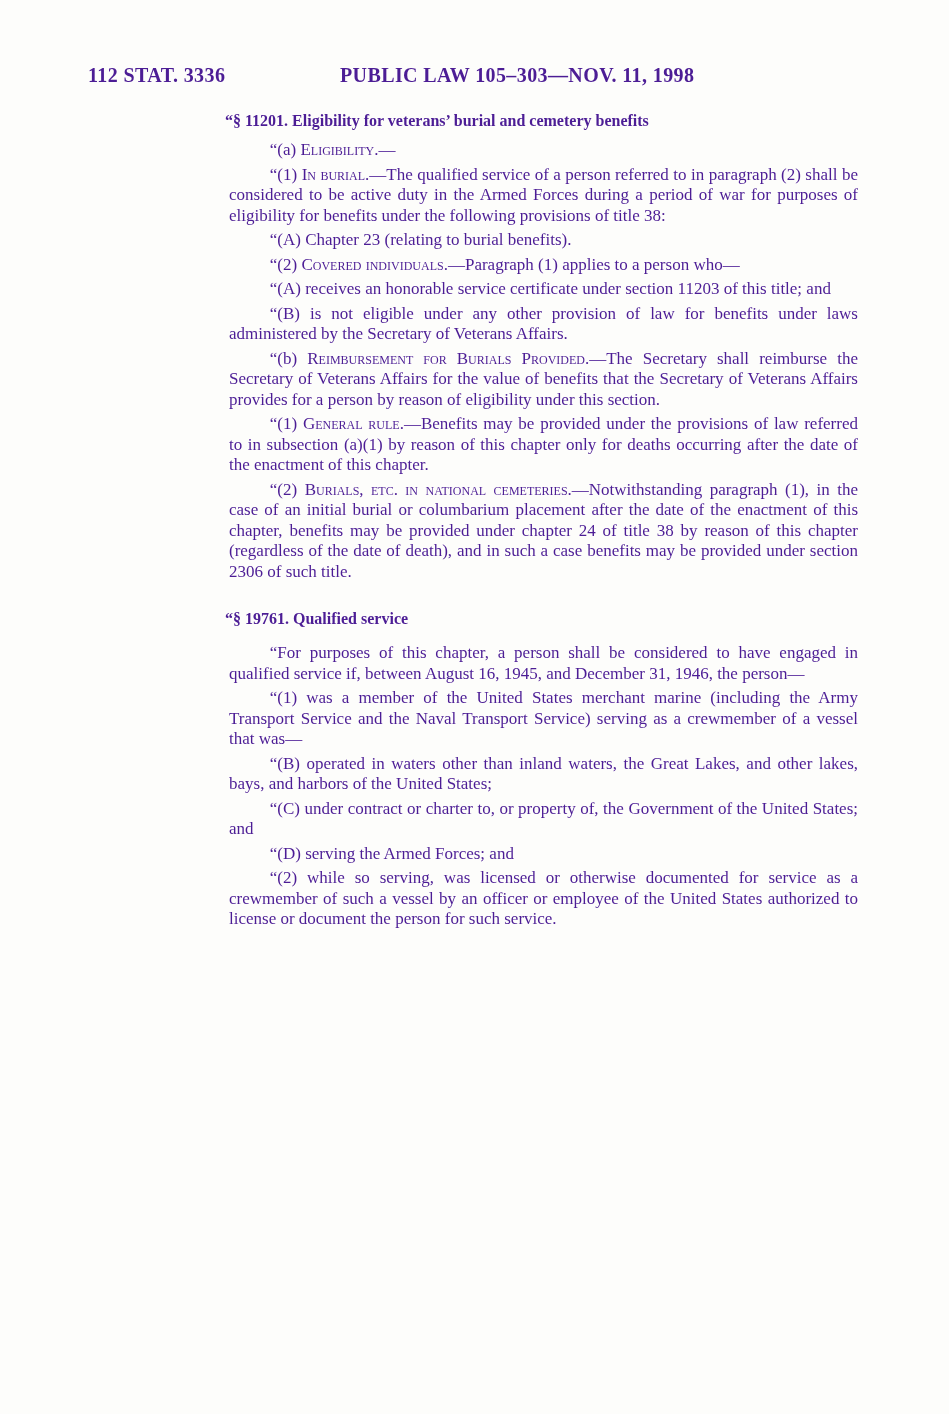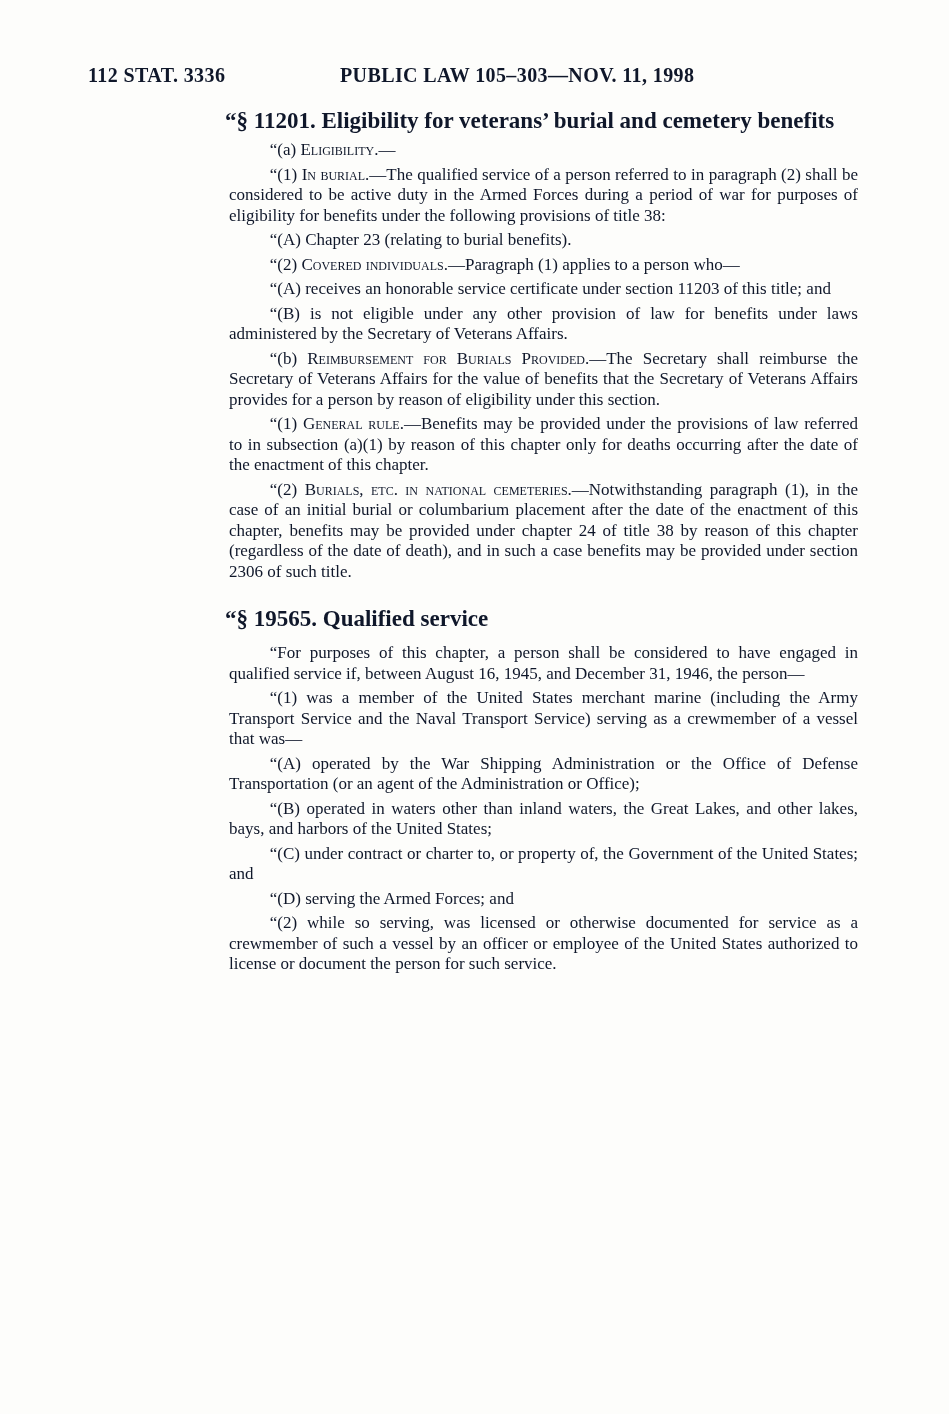--- a/index.html
+++ b/index.html
@@ -6,21 +6,21 @@
     margin: 0;
     padding: 0;
     background: #e8e8e6;
   }
   .page {
     position: relative;
     width: 949px;
     height: 1414px;
     margin: 0 auto;
     background: #fdfdfb;
-    color: #0f172a;
+    color: #4c1d95;
     font-family: "Liberation Serif", "DejaVu Serif", serif;
     overflow: hidden;
   }
   .running-head {
     position: absolute;
     top: 64px;
     left: 0;
     width: 949px;
     height: 28px;
     font-weight: bold;
@@ -41,21 +41,21 @@
   .content {
     position: absolute;
     top: 110px;
     left: 225px;
     width: 637px;
     font-size: 17px;
     line-height: 20.5px;
     text-align: justify;
   }
   .sec-heading {
-    font-size: 23px;
+    font-size: 16px;
     font-weight: bold;
     margin: 0 0 9px 0;
     padding-left: 7.2em;
     text-indent: -7.2em;
     line-height: 21px;
     text-align: left;
   }
   .sec + .sec {
     margin-top: 26px;
   }
@@ -100,27 +100,26 @@
 
       <p class="para lv0"><span>“(b) </span><span class="sc">Reimbursement for Burials Provided</span><span>.—The Secretary shall reimburse the Secretary of Veterans Affairs for the value of benefits that the Secretary of Veterans Affairs provides for a person by reason of eligibility under this section.</span></p>
 
 
       <p class="para lv1"><span>“(1) </span><span class="sc">General rule</span><span>.—Benefits may be provided under the provisions of law referred to in subsection (a)(1) by reason of this chapter only for deaths occurring after the date of the enactment of this chapter.</span></p>
 
       <p class="para lv1"><span>“(2) </span><span class="sc">Burials, etc. in national cemeteries</span><span>.—Notwithstanding paragraph (1), in the case of an initial burial or columbarium placement after the date of the enactment of this chapter, benefits may be provided under chapter 24 of title 38 by reason of this chapter (regardless of the date of death), and in such a case benefits may be provided under section 2306 of such title.</span></p>
     </div>
 
     <div class="sec">
-      <h3 class="sec-heading second">“§ 19565. Qualified service</h3>
+      <h3 class="sec-heading second">“§ 19761. Qualified service</h3>
 
       <p class="para lv0"><span>“</span><span class="sc"></span><span>For purposes of this chapter, a person shall be considered to have engaged in qualified service if, between August 16, 1945, and December 31, 1946, the person—</span></p>
 
       <p class="para lv1"><span>“(1) </span><span class="sc"></span><span>was a member of the United States merchant marine (including the Army Transport Service and the Naval Transport Service) serving as a crewmember of a vessel that was—</span></p>
 
-      <p class="para lv2"><span>“(A) </span><span class="sc"></span><span>operated by the War Shipping Administration or the Office of Defense Transportation (or an agent of the Administration or Office);</span></p>
 
       <p class="para lv2"><span>“(B) </span><span class="sc"></span><span>operated in waters other than inland waters, the Great Lakes, and other lakes, bays, and harbors of the United States;</span></p>
 
       <p class="para lv2"><span>“(C) </span><span class="sc"></span><span>under contract or charter to, or property of, the Government of the United States; and</span></p>
 
       <p class="para lv2"><span>“(D) </span><span class="sc"></span><span>serving the Armed Forces; and</span></p>
 
       <p class="para lv1"><span>“(2) </span><span class="sc"></span><span>while so serving, was licensed or otherwise documented for service as a crewmember of such a vessel by an officer or employee of the United States authorized to license or document the person for such service.</span></p>
     </div>
 

